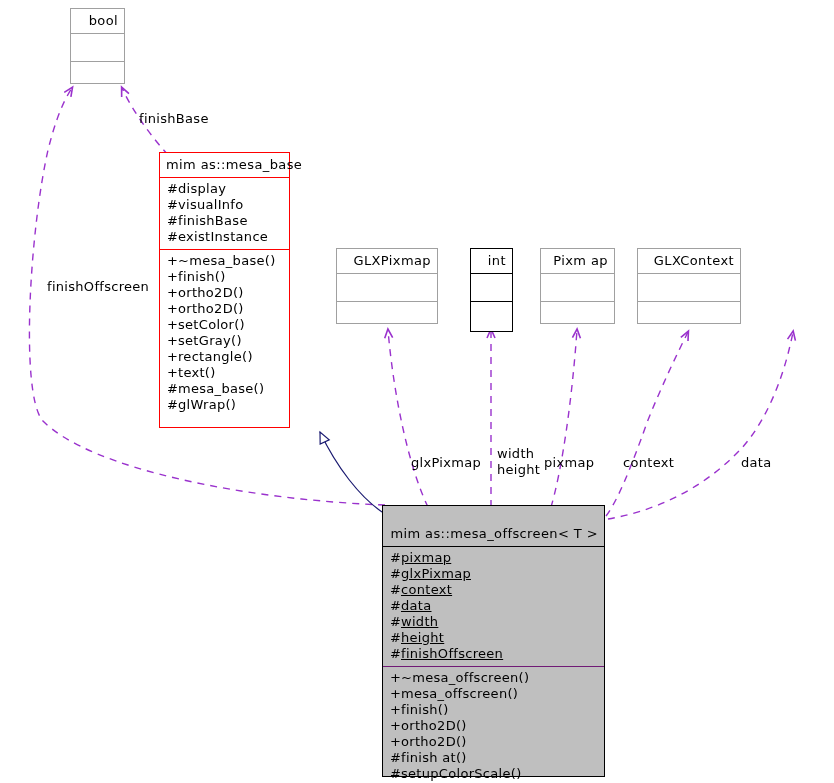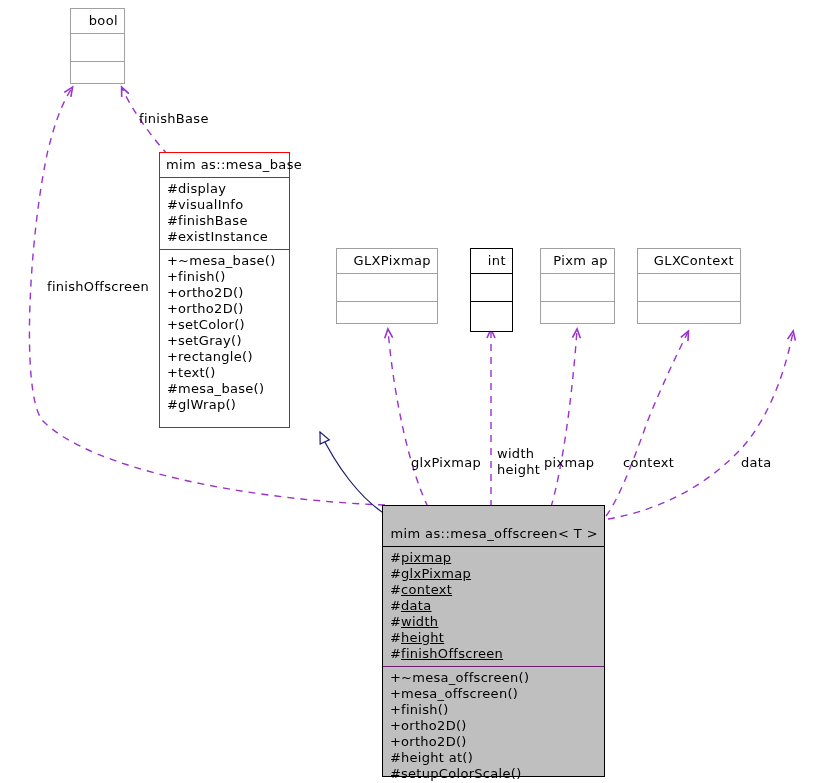--- a/index.html
+++ b/index.html
@@ -192,18 +192,18 @@
       <div class="uml-row"><span class="vis">#</span><span>width</span></div>
       <div class="uml-row"><span class="vis">#</span><span>height</span></div>
       <div class="uml-row"><span class="vis">#</span><span>finishOffscreen</span></div>
     </div>
     <div class="uml-section">
       <div class="uml-row"><span class="vis">+</span><span>~mesa_offscreen()</span></div>
       <div class="uml-row"><span class="vis">+</span><span>mesa_offscreen()</span></div>
       <div class="uml-row"><span class="vis">+</span><span>finish()</span></div>
       <div class="uml-row"><span class="vis">+</span><span>ortho2D()</span></div>
       <div class="uml-row"><span class="vis">+</span><span>ortho2D()</span></div>
-      <div class="uml-row"><span class="vis">#</span><span>height at()</span></div>
+      <div class="uml-row"><span class="vis">#</span><span>finish at()</span></div>
       <div class="uml-row"><span class="vis">#</span><span>setupColorScale()</span></div>
     </div>
   </div>
 
 </div>
 
 </body></html>

